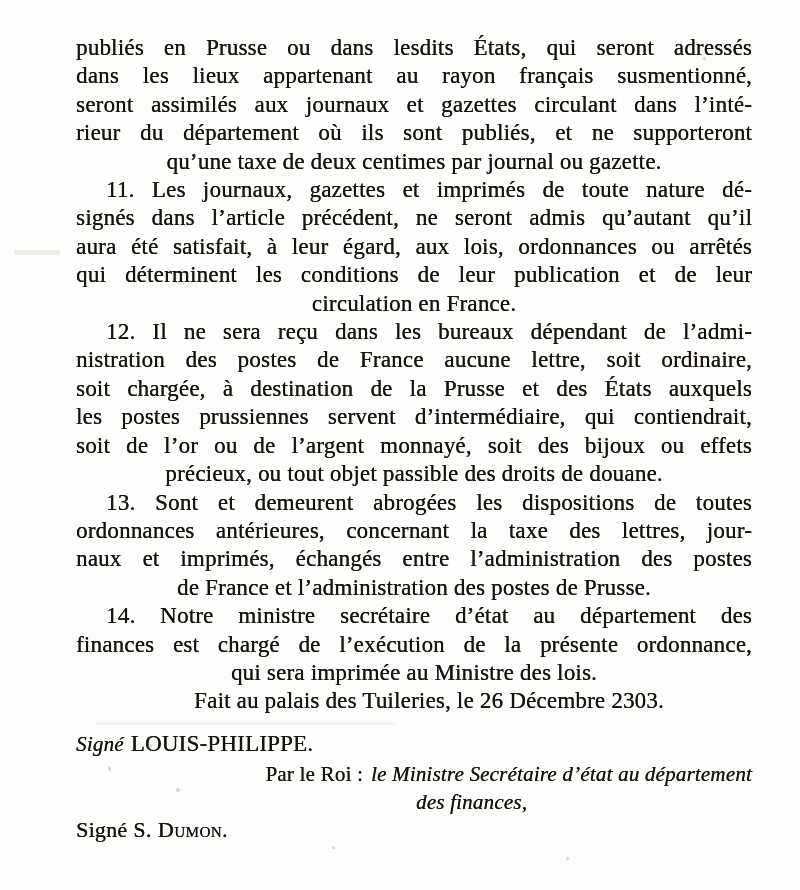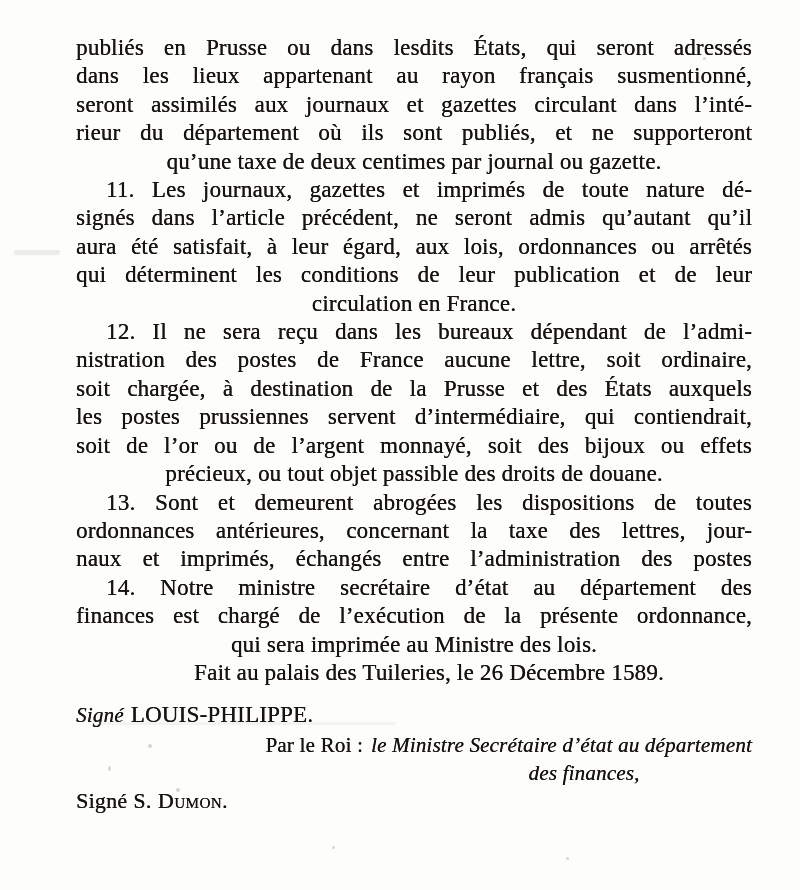--- a/index.html
+++ b/index.html
@@ -19,21 +19,21 @@
   }
   .jl{text-align:justify;text-align-last:justify;}
   .ll{text-align:center;}
   .ind{text-indent:30px;}
   
   #sig{margin-top:12px;width:676px;}
   .sig-king{text-align:left;padding-right:84px;font-size:23px;line-height:31px;}
   .sig-king .sg{font-style:italic;font-size:21px;margin-right:7px;}
   .sig-byking{text-align:right;font-size:21px;line-height:29px;}
   .sig-byking .ttl{font-style:italic;margin-left:8px;}
-  .sig-finances{padding-left:340px;font-style:italic;font-size:21px;line-height:26px;text-align:center;}
+  .sig-finances{padding-left:340px;font-style:italic;font-size:21px;line-height:26px;}
   .sig-dumon{text-align:left;padding-right:33px;font-size:22px;line-height:29px;}
   .sig-dumon .sg{margin-right:6px;}
   .sc{font-variant:small-caps;letter-spacing:.5px;}
   
   .speck{position:absolute;background:#b9b7b2;border-radius:50%;opacity:.55;}
   .smudge{position:absolute;background:#d8d6d1;opacity:.45;border-radius:2px;}
 </style>
 </head>
 <body>
 
@@ -63,29 +63,30 @@
       <div class="jl">soit chargée, à destination de la Prusse et des États auxquels</div>
       <div class="jl">les postes prussiennes servent d’intermédiaire, qui contiendrait,</div>
       <div class="jl">soit de l’or ou de l’argent monnayé, soit des bijoux ou effets</div>
       <div class="ll">précieux, ou tout objet passible des droits de douane.</div>
     </div>
 
     <div>
       <div class="jl ind">13. Sont et demeurent abrogées les dispositions de toutes</div>
       <div class="jl">ordonnances antérieures, concernant la taxe des lettres, jour-</div>
       <div class="jl">naux et imprimés, échangés entre l’administration des postes</div>
+      <div class="ll">de France et l’administration des postes de Prusse.</div>
     </div>
 
     <div>
       <div class="jl ind">14. Notre ministre secrétaire d’état au département des</div>
       <div class="jl">finances est chargé de l’exécution de la présente ordonnance,</div>
       <div class="ll">qui sera imprimée au Ministre des lois.</div>
     </div>
 
-    <div class="ll ind">Fait au palais des Tuileries, le 26 Décembre 1589.</div>
+    <div class="ll ind">Fait au palais des Tuileries, le 26 Décembre 2303.</div>
 
     <div id="sig">
       <div class="sig-king">
         <span class="sg">Signé</span><span>LOUIS-PHILIPPE.</span>
       </div>
       <div class="sig-byking">
         <span>Par le Roi :</span><span class="ttl">le Ministre Secrétaire d’état au département</span>
       </div>
       <div class="sig-finances">des finances,</div>
       <div class="sig-dumon">

